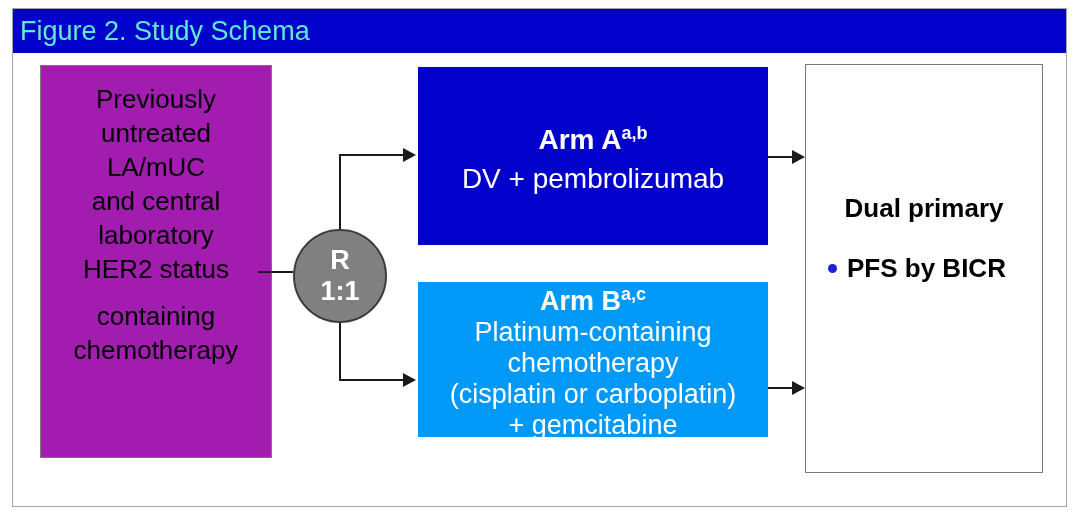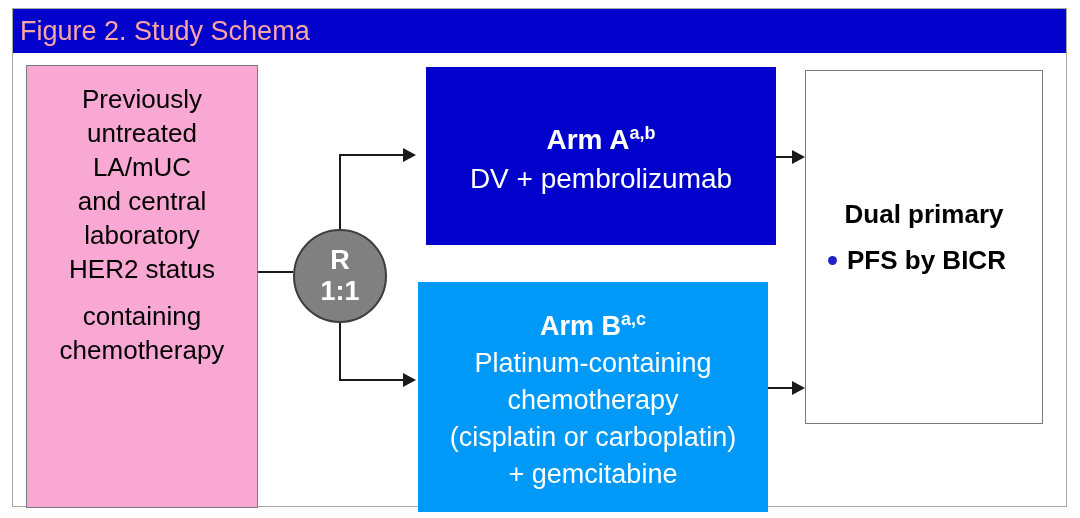--- a/index.html
+++ b/index.html
@@ -6,52 +6,52 @@
   .canvas {
     position:relative; width:1080px; height:518px; background:#ffffff;
     font-family:"Liberation Sans", sans-serif; overflow:hidden; color:#000;
   }
   .frame {
     position:absolute; left:12px; top:8px; width:1055px; height:499px;
     border:1px solid #a6a6a6; box-sizing:border-box; background:#ffffff;
   }
   .title-bar {
     position:absolute; left:13px; top:9px; width:1053px; height:44px;
-    background:#0101CB; color:#fca5a5; font-size:27px;
+    background:#0101CB; color:#5eead4; font-size:27px;
     display:flex; align-items:center; padding-left:7px; box-sizing:border-box;
   }
   .left-box {
-    position:absolute; left:26px; top:65px; width:232px; height:443px;
-    border:1px solid #7a7a7a; box-sizing:border-box; background:#f9a8d4;
+    position:absolute; left:40px; top:65px; width:232px; height:393px;
+    border:1px solid #7a7a7a; box-sizing:border-box; background:#a21caf;
     font-size:26px; line-height:34px; text-align:center; padding-top:16px;
   }
   .left-box .para2 { margin-top:13px; }
   .rand-circle {
     position:absolute; left:293px; top:229px; width:94px; height:94px;
     border-radius:50%; background:#808080; border:2px solid #3d3d3d;
     box-sizing:border-box; color:#ffffff; font-weight:bold; font-size:27px;
     line-height:31px; display:flex; flex-direction:column; align-items:center;
     justify-content:center; text-align:center;
   }
   .arm-box {
     position:absolute; left:418px; width:350px; color:#ffffff;
     display:flex; flex-direction:column; align-items:center; justify-content:center;
     text-align:center;
   }
-  .arm-a { top:67px; height:178px; background:#0101CB; font-size:28px; line-height:38px;margin-left:8px; }
-  .arm-b { top:282px; height:230px; background:#0099F8; font-size:27px; line-height:37px;align-items:center; }
+  .arm-a { top:67px; height:178px; background:#0101CB; font-size:28px; line-height:38px; }
+  .arm-b { top:282px; height:155px; background:#0099F8; font-size:27px; line-height:31px;align-items:center; }
   .arm-title { font-weight:bold; }
   .arm-title sup { font-size:18px; font-weight:bold; }
   .endpoints-box {
-    position:absolute; left:805px; top:70px; width:238px; height:354px;
+    position:absolute; left:805px; top:64px; width:238px; height:409px;
     border:1px solid #7a7a7a; box-sizing:border-box; background:#ffffff;
     padding-top:126px;
   }
   .endpoints-heading { text-align:center; font-weight:bold; font-size:26px; line-height:35px; }
-  .endpoints-list { margin-top:8px; padding-left:22px; }
+  .endpoints-list { margin-top:22px; padding-left:22px; }
   .endpoint-item { display:flex; align-items:center; gap:10px; font-weight:bold; font-size:26px; height:40px; }
   .bullet-dot { width:9px; height:9px; border-radius:50%; background:#2222CC; flex:none; }
   .line { position:absolute; background:#1a1a1a; }
   .arrowhead {
     position:absolute; width:0; height:0;
     border-top:7px solid transparent; border-bottom:7px solid transparent;
     border-left:13px solid #1a1a1a;
   }
 </style>
 </head>

